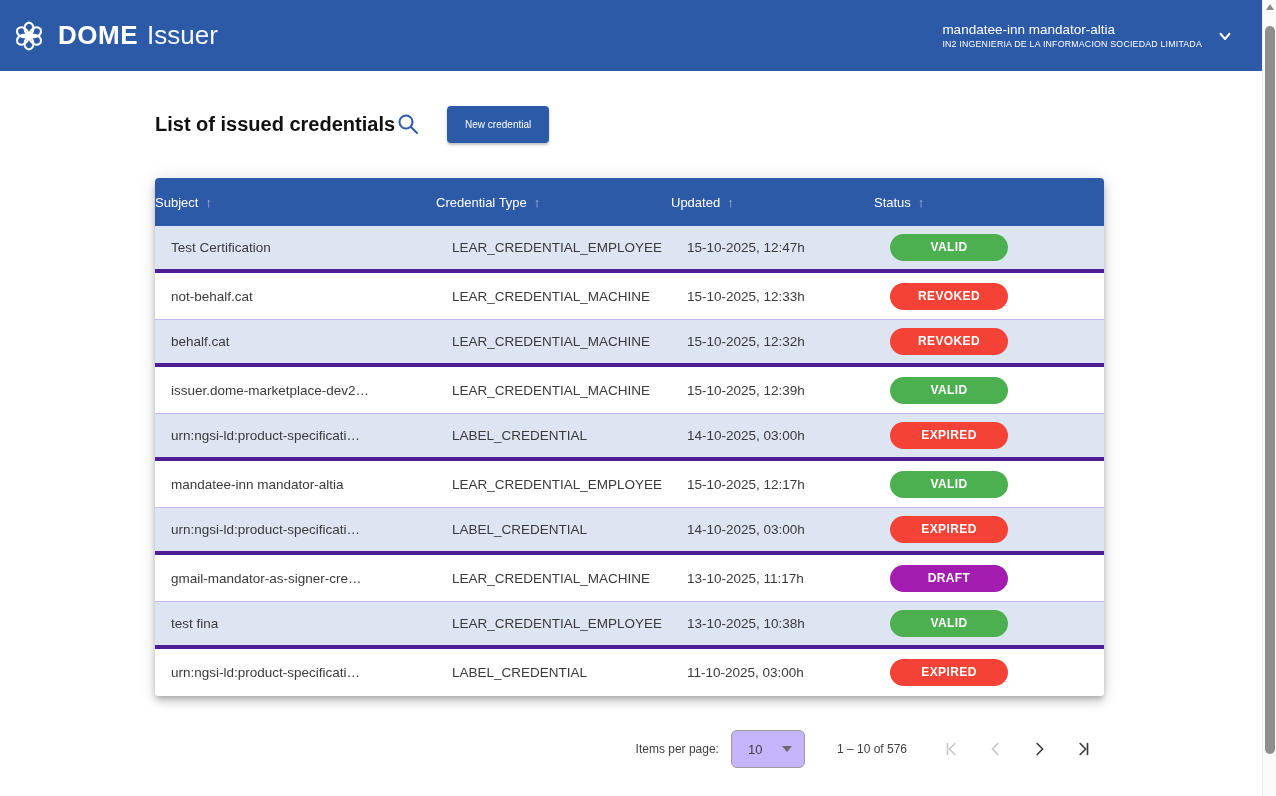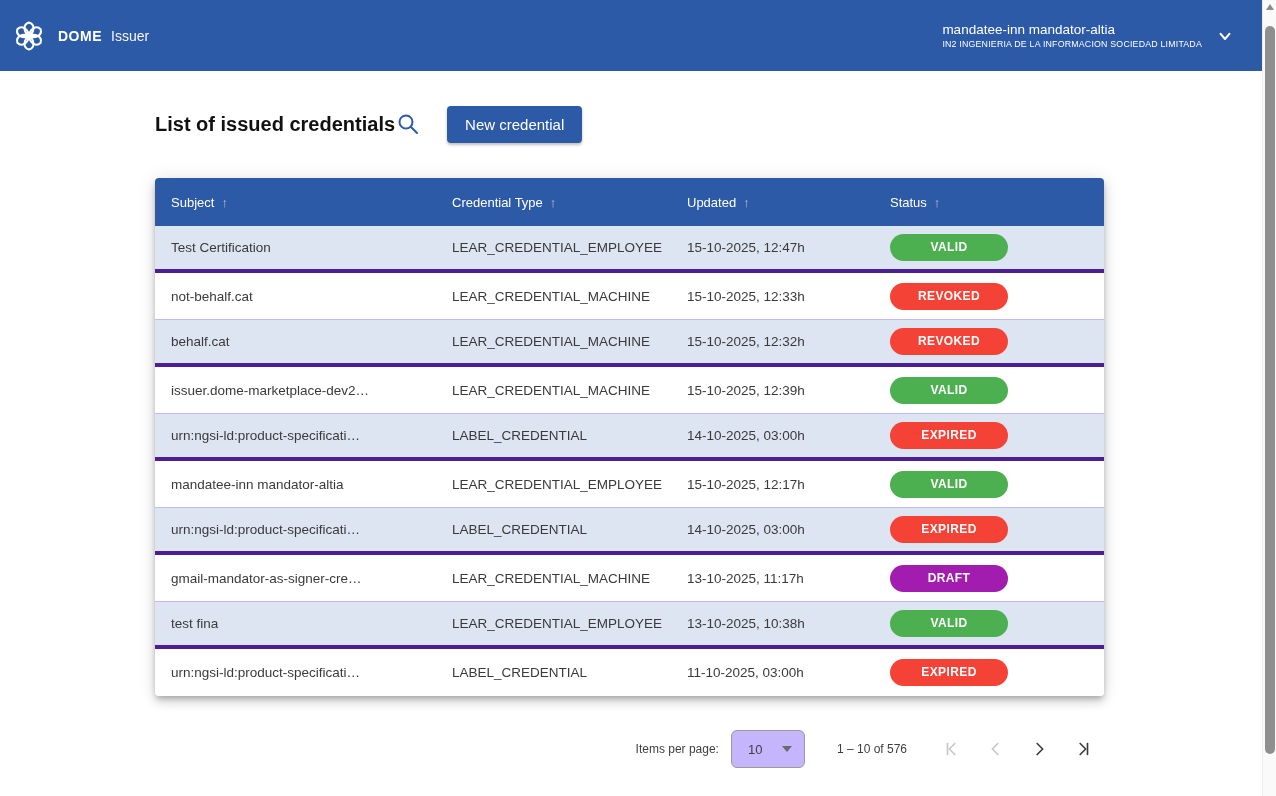--- a/index.html
+++ b/index.html
@@ -9,44 +9,44 @@
   }
   *{box-sizing:border-box;margin:0;padding:0;}
   html,body{width:1276px;height:796px;overflow:hidden;}
   body{font-family:"Liberation Sans", sans-serif;background:#fff;position:relative;color:var(--text);}
 
   
   .topbar{position:absolute;top:0;left:0;width:1262px;height:71px;background:var(--primary);
           display:flex;align-items:center;justify-content:space-between;padding:0 28px 0 10px;}
   .brand{display:flex;align-items:center;gap:10px;}
   .brand svg{width:38px;height:38px;display:block;}
-  .brand-text{color:#fff;font-size:14px;display:flex;align-items:baseline;gap:9px;}
+  .brand-text{color:#fff;font-size:26px;display:flex;align-items:baseline;gap:9px;}
   .brand-name{font-weight:bold;letter-spacing:.5px;}
   .brand-app{font-weight:400;opacity:.95;}
   .userbox{display:flex;align-items:center;gap:14px;}
   .usertext{text-align:left;color:#fff;}
   .username{font-size:13.5px;line-height:17px;}
   .userorg{font-size:8.8px;letter-spacing:.2px;line-height:12px;}
   .chev{width:18px;height:18px;}
 
   
   .title-row{position:absolute;left:155px;top:104px;width:949px;height:40px;
              display:flex;align-items:center;justify-content:flex-start;}
   .page-title{font-size:20px;font-weight:bold;color:#111;}
   .actions{display:flex;align-items:center;gap:26px;}
   .search-btn{width:26px;height:26px;background:none;border:none;cursor:pointer;display:flex;align-items:center;justify-content:center;}
   .new-cred-btn{height:37px;padding:0 18px;background:var(--primary);color:#fff;border:none;border-radius:4px;
-                font-size:15px;font-family:inherit;cursor:pointer;box-shadow:0 2px 3px rgba(0,0,0,.25);}
+                font-size:10px;font-family:inherit;cursor:pointer;box-shadow:0 2px 3px rgba(0,0,0,.25);}
 
   
   .card{position:absolute;left:155px;top:178px;width:949px;border-radius:4px;overflow:hidden;background:#fff;
         box-shadow:0 3px 5px -1px rgba(0,0,0,.2),0 6px 10px 0 rgba(0,0,0,.14),0 1px 18px 0 rgba(0,0,0,.12);}
   .thead{display:grid;grid-template-columns:281px 235px 203px 1fr;height:48px;background:var(--primary);
          align-items:center;color:#fff;font-size:13px;}
-  .th{padding-left:16px;display:flex;align-items:center;gap:7px;cursor:pointer;}
+  .th{display:flex;align-items:center;gap:7px;cursor:pointer;}
   .sort-arrow{color:rgba(255,255,255,.6);font-size:13px;}
   .trow{display:grid;grid-template-columns:281px 235px 203px 1fr;height:47px;align-items:center;
         font-size:13.5px;background:#fff;border-bottom:1px solid #c4b5fd;cursor:pointer;}
   .trow:last-child{border-bottom:none;}
   .trow.alt{background:var(--row-alt);border-bottom:4px solid #4c1d95;}
   .td{padding-left:16px;white-space:nowrap;overflow:hidden;text-overflow:ellipsis;color:var(--text);}
   .badge{display:inline-block;width:118px;height:27px;line-height:27px;border-radius:14px;text-align:center;
          color:#fff;font-size:12px;font-weight:bold;letter-spacing:.4px;}
 
   

